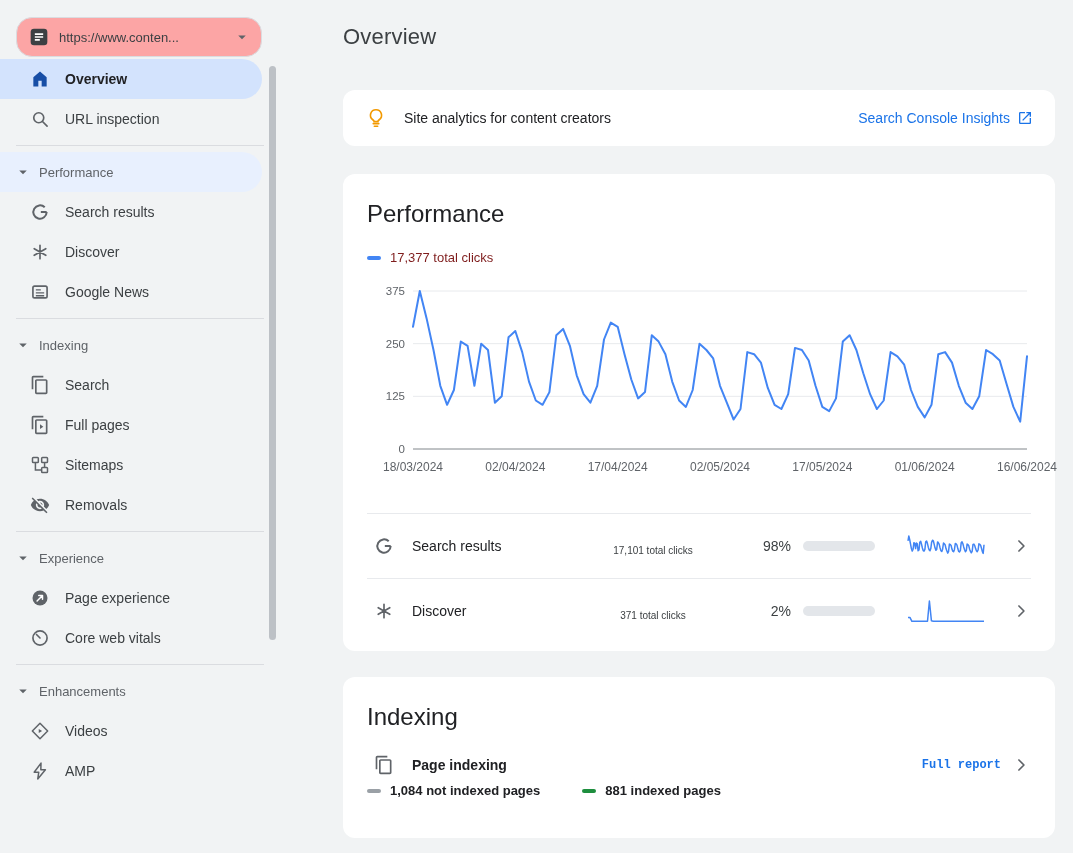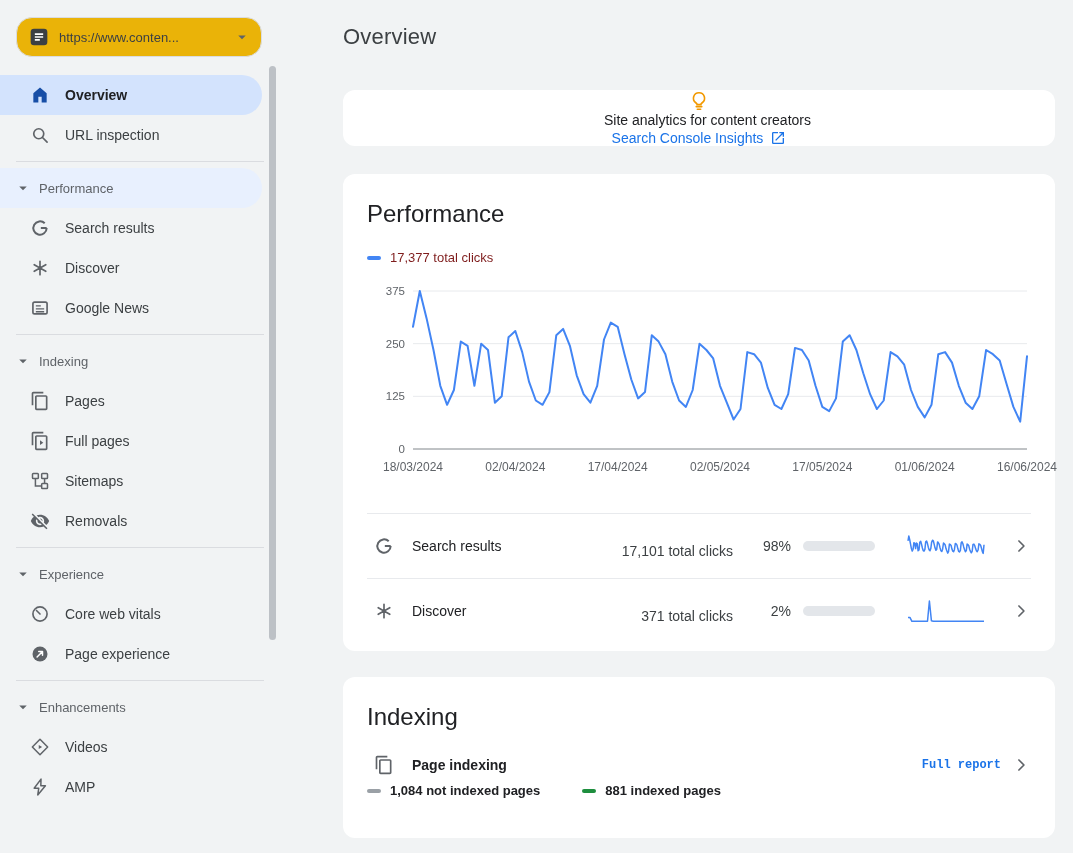--- a/index.html
+++ b/index.html
@@ -8,22 +8,22 @@
     width:1073px; height:853px; overflow:hidden;
     background:#f1f3f4;
     font-family:"Liberation Sans","DejaVu Sans",sans-serif;
     color:#202124;
   }
   .app { display:flex; width:1073px; height:853px; }
 
   
   .sidebar { width:280px; flex:none; position:relative; padding-top:17px; }
   .property-selector {
-    width:246px; height:40px; margin-left:16px; margin-bottom:16px;
-    background:#eab308; border:1px solid #dadce0; border-radius:16px;
+    width:246px; height:40px; margin-left:16px; margin-bottom:0;
+    background:#fca5a5; border:1px solid #dadce0; border-radius:16px;
     display:flex; align-items:center; padding:0 10px 0 12px; cursor:pointer;justify-content:center;
   }
   .prop-label { flex:1; font-size:13px; color:#3c4043; margin:0 4px 0 10px; white-space:nowrap; overflow:hidden; }
   .icon { display:inline-flex; flex:none; }
   .icon svg { width:100%; height:100%; display:block; }
   .prop-icon { width:20px; height:20px; }
   .prop-caret { width:18px; height:18px; color:#5f6368; }
 
   .nav { padding-top:2px; }
   .nav-item {
@@ -52,42 +52,42 @@
     position:absolute; top:66px; right:4px; width:7px; height:574px;
     background:#bdc1c6; border-radius:4px; cursor:grab;
   }
 
   
   .main { flex:1; padding:24px 18px 0 63px; }
   h1.page-title { margin:0; font-size:22px; font-weight:400; color:#3c4043; letter-spacing:.2px; }
 
   .card { background:#fff; border-radius:12px; }
 
-  .banner { height:56px; display:flex; align-items:center; padding:0 22px; margin-top:40px;flex-direction:column; }
+  .banner { height:56px; display:flex; align-items:center; padding:0 22px; margin-top:40px; }
   .bulb-icon { width:22px; height:22px; color:#f29900; }
   .banner-text { flex:1; font-size:14px; color:#202124; margin-left:17px; }
   .insights-link { display:flex; align-items:center; font-size:14px; font-weight:normal; color:#1a73e8; cursor:pointer; text-decoration:none; }
   .ext-icon { width:16px; height:16px; margin-left:7px; color:#1a73e8; }
 
   .perf-card { margin-top:28px; padding:26px 24px 8px 24px; }
   h2.card-title { margin:0; font-size:24px; font-weight:400; color:#202124; }
 
   .legend-row { display:flex; align-items:center; margin-top:22px; }
   .legend-dash { width:14px; height:4px; border-radius:2px; }
   .legend-label { font-size:13px; color:#7f1d1d; margin-left:9px; }
 
   .chart-wrap { margin-top:18px; }
   .chart-wrap svg { overflow:visible; display:block; }
   svg text { font-family:"Liberation Sans","DejaVu Sans",sans-serif; }
 
   .rows-top-divider { border-top:1px solid #e8eaed; margin-top:30px; }
   .perf-row { display:flex; align-items:center; height:64px; cursor:pointer; }
   .row-icon { width:20px; height:20px; color:#5f6368; margin-left:7px; }
   .row-label { flex:1; font-size:14px; color:#202124; margin-left:18px; }
-  .row-clicks { width:160px; text-align:right; font-size:14px; color:#3c4043;margin-top:9px; }
+  .row-clicks { width:160px; text-align:center; font-size:10px; color:#3c4043;margin-top:9px; }
   .row-pct { width:44px; text-align:right; font-size:14px; color:#3c4043; margin-left:14px; }
   .bar-track { width:72px; height:10px; border-radius:5px; background:#e3e6ea; margin-left:12px; overflow:hidden; }
   .bar-fill { height:100%; border-radius:5px; }
   .spark { width:78px; height:28px; margin-left:32px; }
   .row-chevron { width:20px; height:20px; color:#5f6368; margin-left:26px; }
   .row-divider { border-top:1px solid #e8eaed; }
 
   .index-card { margin-top:26px; padding:26px 24px 40px 24px; }
   .index-row { display:flex; align-items:center; margin-top:24px; }
   .index-icon { width:20px; height:20px; color:#5f6368; margin-left:7px; }
@@ -179,21 +179,21 @@
             </svg>
           </span>
           <span class="label">Indexing</span>
         </div>
         <div class="nav-item">
           <span class="icon nav-icon">
             <svg viewBox="0 0 24 24" fill="currentColor">
               <path d="M16 1H4c-1.1 0-2 .9-2 2v14h2V3h12V1zm3 4H8c-1.1 0-2 .9-2 2v14c0 1.1.9 2 2 2h11c1.1 0 2-.9 2-2V7c0-1.1-.9-2-2-2zm0 16H8V7h11v14z"></path>
             </svg>
           </span>
-          <span class="label">Pages</span>
+          <span class="label">Search</span>
         </div>
         <div class="nav-item">
           <span class="icon nav-icon">
             <svg viewBox="0 0 24 24" fill="currentColor">
               <path d="M16 1H4c-1.1 0-2 .9-2 2v14h2V3h12V1zm3 4H8c-1.1 0-2 .9-2 2v14c0 1.1.9 2 2 2h11c1.1 0 2-.9 2-2V7c0-1.1-.9-2-2-2zm0 16H8V7h11v14z"></path>
               <path d="M12 11.2 16 14l-4 2.8z"></path>
             </svg>
           </span>
           <span class="label">Full pages</span>
         </div>
@@ -220,35 +220,35 @@
         <div class="section-header">
           <span class="icon caret">
             <svg viewBox="0 0 24 24" fill="currentColor">
               <path d="M7 10l5 5 5-5z"></path>
             </svg>
           </span>
           <span class="label">Experience</span>
         </div>
         <div class="nav-item">
           <span class="icon nav-icon">
+            <svg viewBox="0 0 24 24">
+              <circle cx="12" cy="12" r="9" fill="currentColor"></circle>
+              <path d="M8.5 15.5 15 9m0 0h-4.5M15 9v4.5" stroke="#fff" stroke-width="1.8" fill="none" stroke-linecap="round"></path>
+            </svg>
+          </span>
+          <span class="label">Page experience</span>
+        </div>
+        <div class="nav-item">
+          <span class="icon nav-icon">
             <svg viewBox="0 0 24 24" fill="none" stroke="currentColor" stroke-width="2">
               <circle cx="12" cy="12" r="8.5"></circle>
               <path d="M12 12 7.8 7.8" stroke-linecap="round"></path>
             </svg>
           </span>
           <span class="label">Core web vitals</span>
-        </div>
-        <div class="nav-item">
-          <span class="icon nav-icon">
-            <svg viewBox="0 0 24 24">
-              <circle cx="12" cy="12" r="9" fill="currentColor"></circle>
-              <path d="M8.5 15.5 15 9m0 0h-4.5M15 9v4.5" stroke="#fff" stroke-width="1.8" fill="none" stroke-linecap="round"></path>
-            </svg>
-          </span>
-          <span class="label">Page experience</span>
         </div>
         <div class="nav-divider"></div>
         <div class="section-header">
           <span class="icon caret">
             <svg viewBox="0 0 24 24" fill="currentColor">
               <path d="M7 10l5 5 5-5z"></path>
             </svg>
           </span>
           <span class="label">Enhancements</span>
         </div>

